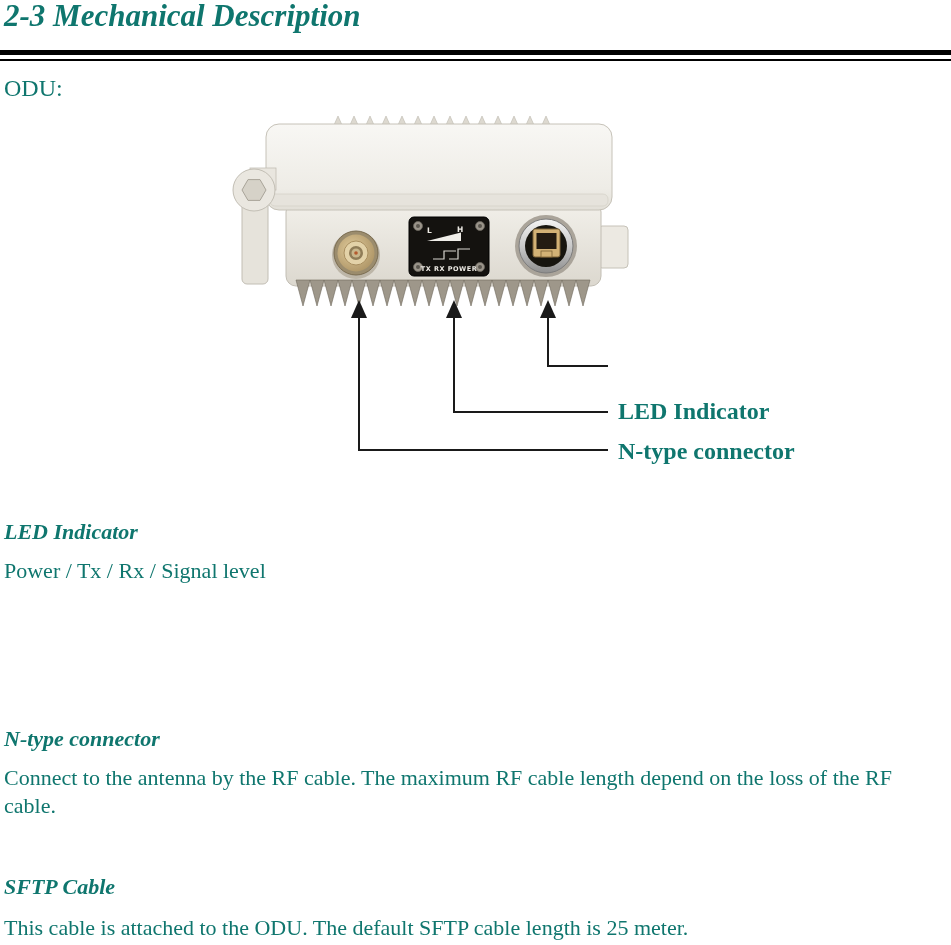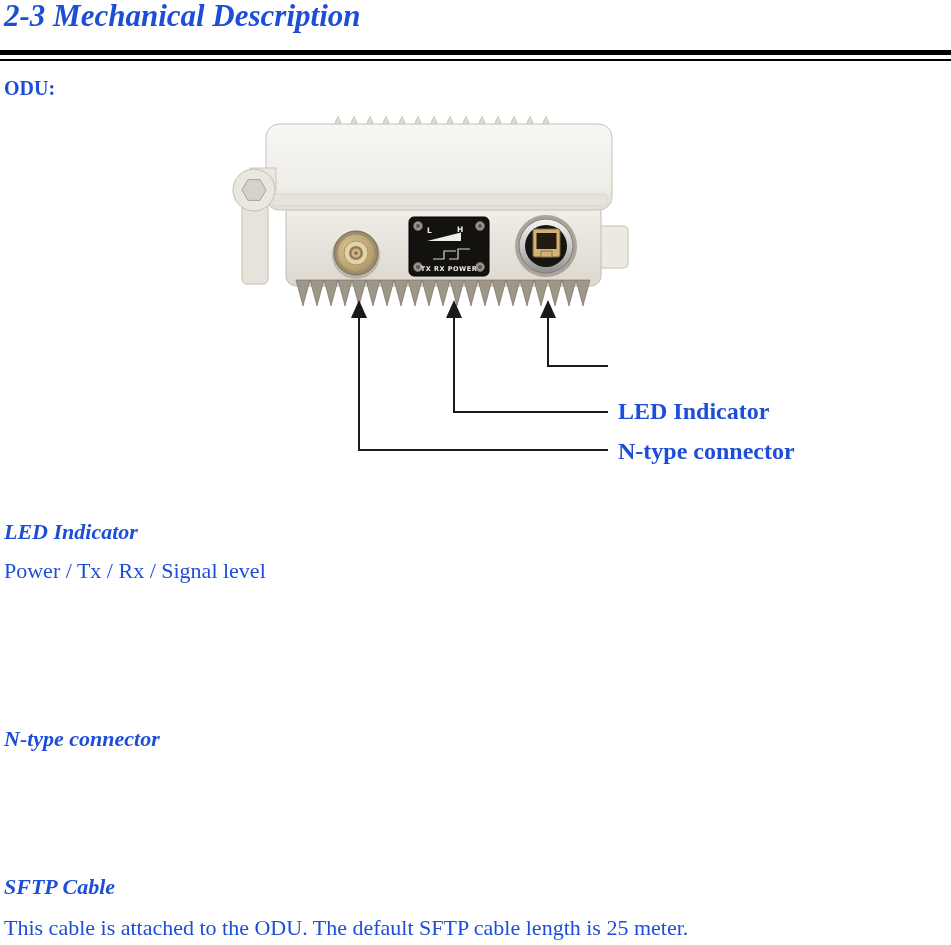--- a/index.html
+++ b/index.html
@@ -1,30 +1,30 @@
 <!DOCTYPE html>
 <html><head>
 <meta charset="utf-8">
 <style>
   * { margin:0; padding:0; box-sizing:border-box; }
   html,body { background:#ffffff; }
   .page {
     position:relative; width:951px; height:945px; overflow:hidden;
-    background:#ffffff; color:#1d4ed8;
+    background:#ffffff; color:#0f766e;
     font-family:"Liberation Serif", serif;
   }
   .title {
     position:absolute; left:4px; top:-4px;
     font-size:31px; font-weight:bold; font-style:italic; line-height:40px;
   }
   .rule-thick { position:absolute; left:0; top:50px; width:951px; height:5px; background:#000; }
   .rule-thin  { position:absolute; left:0; top:59px; width:951px; height:2px; background:#000; }
   .subtitle {
     position:absolute; left:4px; top:72px;
-    font-size:20px; font-weight:bold; line-height:32px;
+    font-size:24px; font-weight:normal; line-height:32px;
   }
   .figure { position:absolute; left:0; top:0; width:951px; height:480px; }
   .device-svg { position:absolute; left:230px; top:108px; width:400px; height:205px; }
   .callout-svg { position:absolute; left:340px; top:298px; width:280px; height:160px; }
   .callout-label {
     position:absolute; left:618px; font-size:24px; font-weight:bold;
     line-height:30px; white-space:nowrap;
   }
   .lbl-rj45 { top:352px; }
   .lbl-led  { top:396px; }
@@ -148,17 +148,18 @@
 
     <div class="callout-label lbl-led">LED Indicator</div>
     <div class="callout-label lbl-n">N-type connector</div>
   </div>
 
   <div class="sec-h h0">LED Indicator</div>
   <div class="sec-p p0">Power / Tx / Rx / Signal level</div>
 
 
   <div class="sec-h h2">N-type connector</div>
+  <div class="sec-p p2">Connect to the antenna by the RF cable. The maximum RF cable length depend on the loss of the RF cable.</div>
 
   <div class="sec-h h3">SFTP Cable</div>
   <div class="sec-p p3">This cable is attached to the ODU. The default SFTP cable length is 25 meter.</div>
 
 </div>
 
 </body></html>

